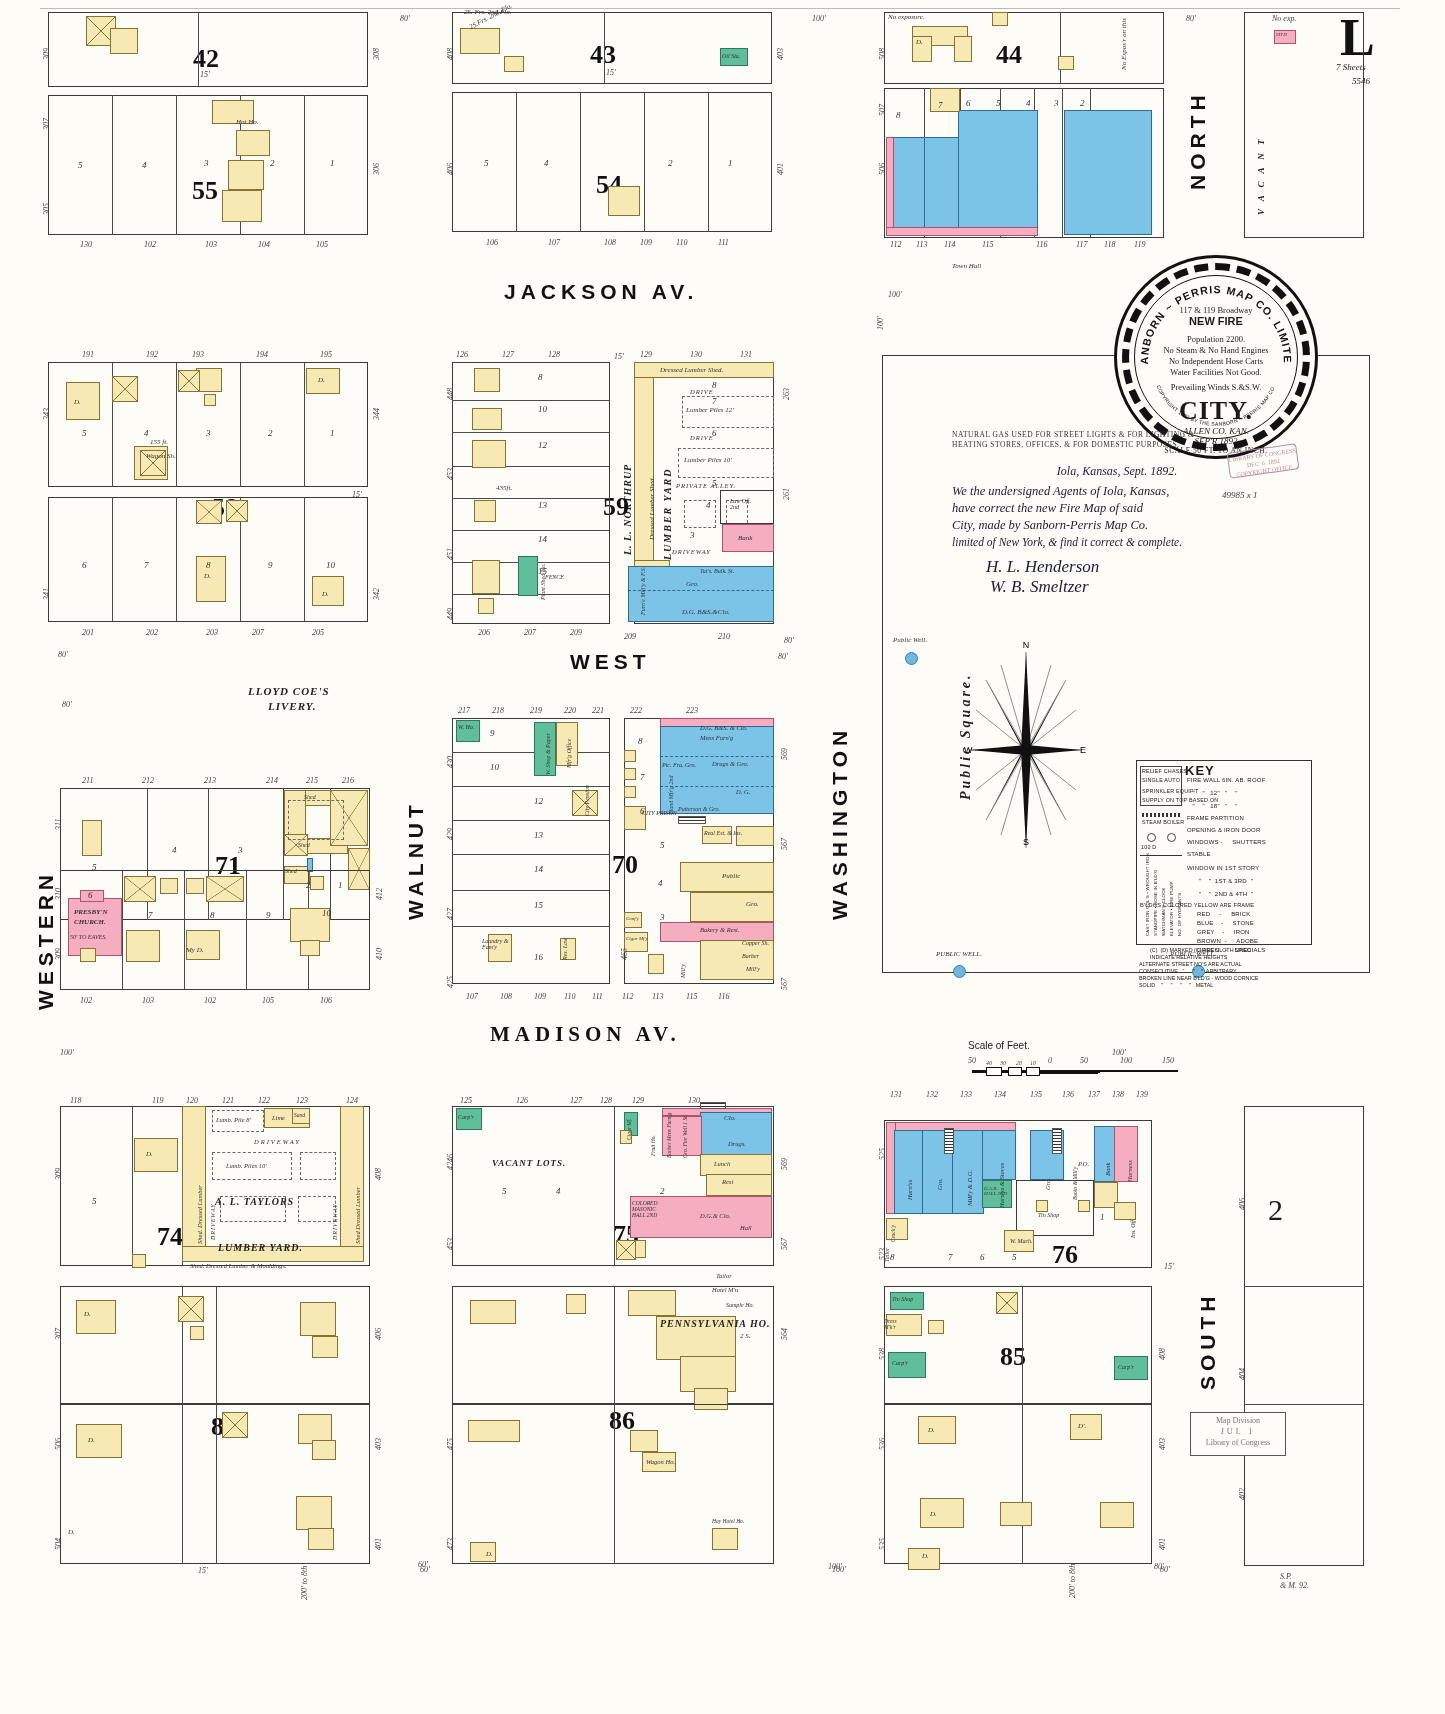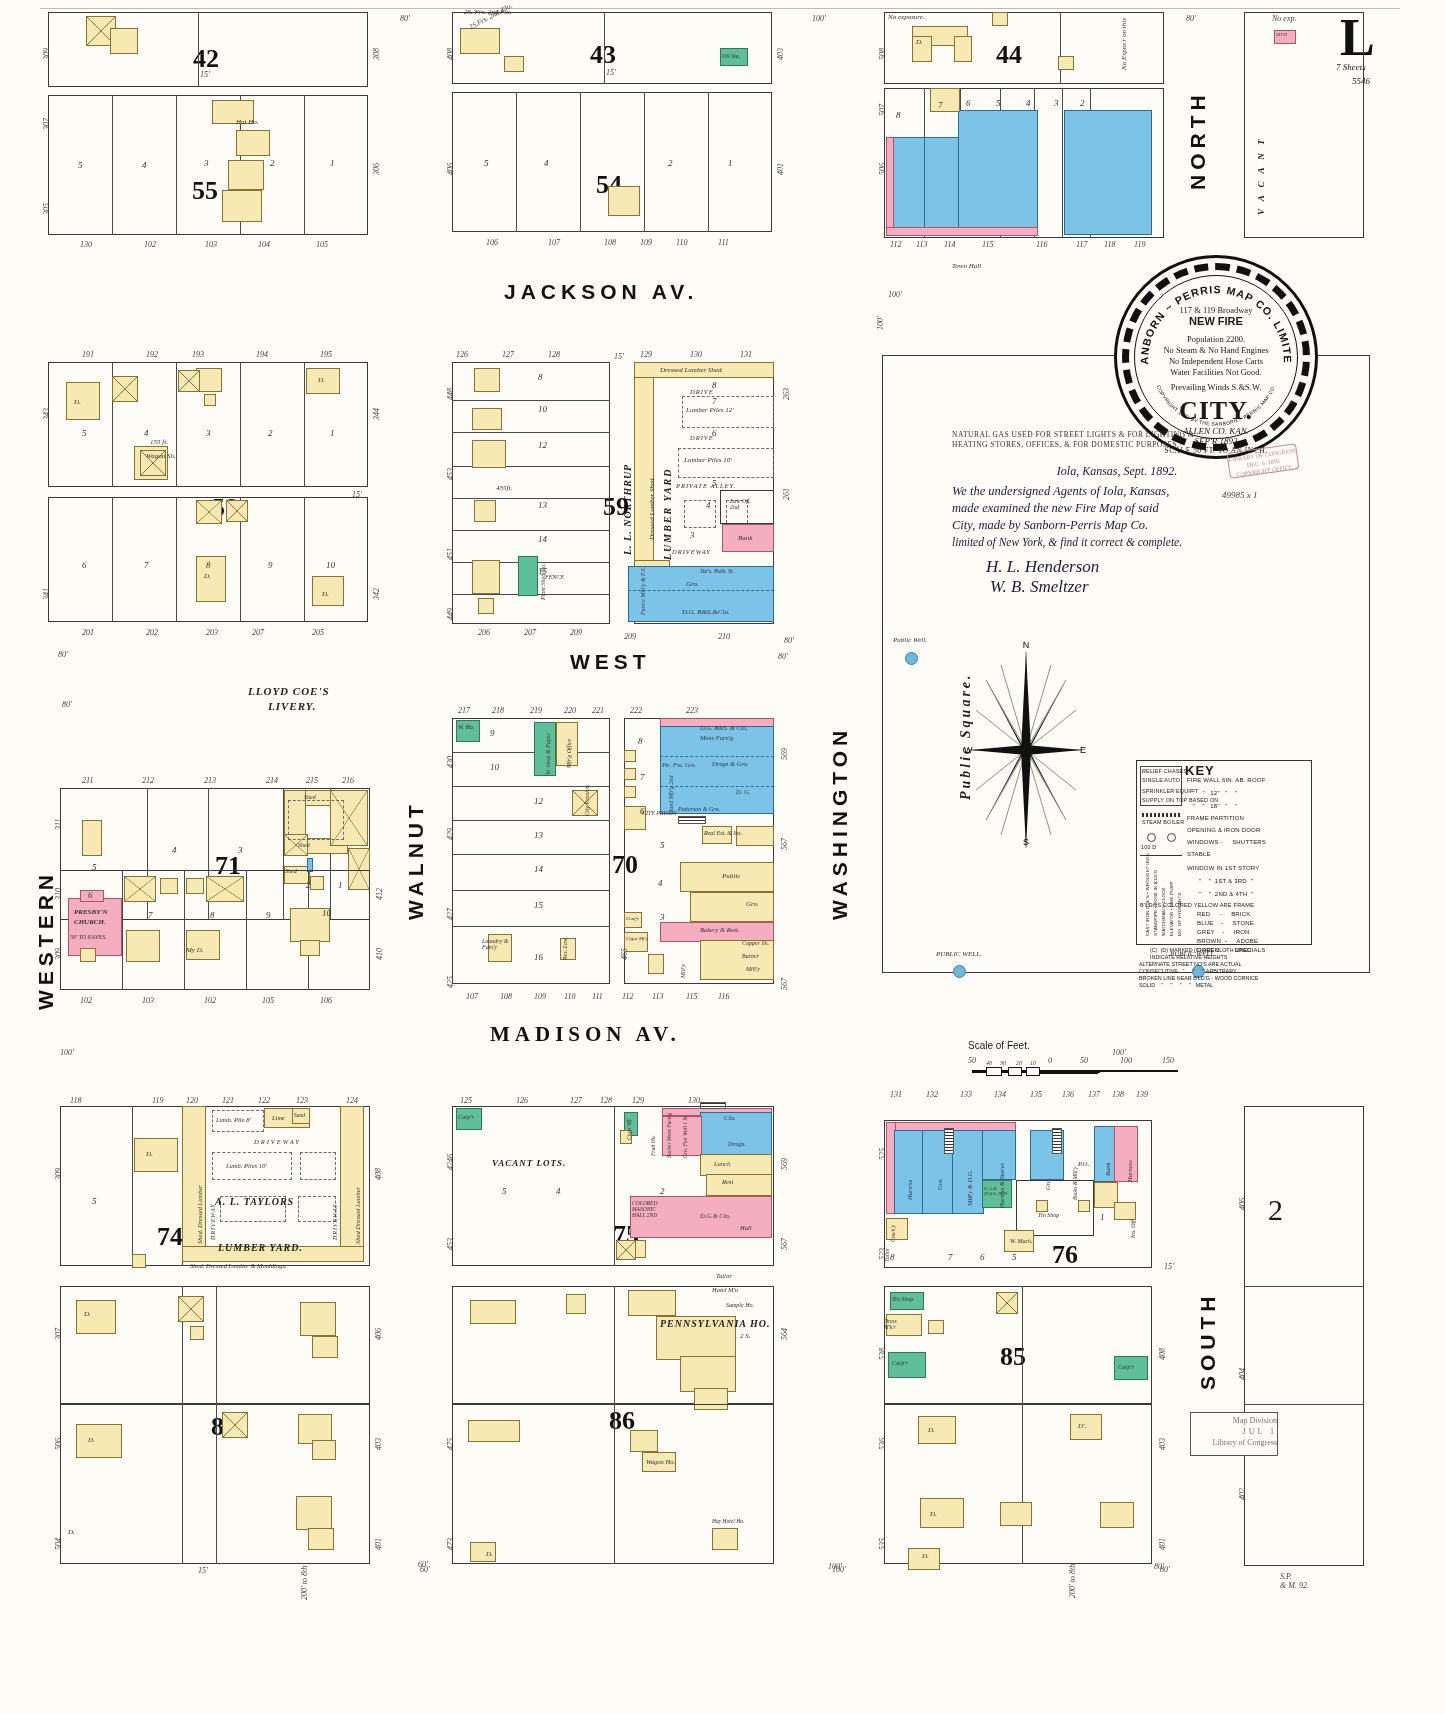--- a/index.html
+++ b/index.html
@@ -811,21 +811,21 @@
       <div class="sealsub">SEP'R  1892</div>
       <div class="sealsub" style="font-size:7.5px;font-style:normal;letter-spacing:.5px;">SCALE 50 FT. TO AN INCH.</div>
     </div>
   </div>
 
   <div id="cert" style="left:952px;top:430px;width:330px;">
     <div class="gasnote">NATURAL GAS USED FOR STREET LIGHTS &amp; FOR LIGHTING &amp;</div>
     <div class="gasnote">HEATING STORES, OFFICES, &amp; FOR DOMESTIC PURPOSES.</div>
     <div class="certdate" style="margin-top:14px;">Iola, Kansas, Sept. 1892.</div>
     <div class="certline">We the undersigned Agents of Iola, Kansas,</div>
-    <div class="certline">made examined the new Fire Map of said</div>
+    <div class="certline">have correct the new Fire Map of said</div>
     <div class="certline">City, made by Sanborn-Perris Map Co.</div>
     <div class="certline" style="font-size:11.5px;">limited of New York, &amp; find it correct &amp; complete.</div>
     <div class="sig" style="margin-top:6px;margin-left:34px;">H. L. Henderson</div>
     <div class="sig" style="margin-left:38px;">W. B. Smeltzer</div>
   </div>
 
   <div id="datestamp" style="left:1228px;top:448px;width:70px;height:26px;">
     LIBRARY OF CONGRESS<br>DEC&nbsp; 6&nbsp; 1892<br>COPYRIGHT OFFICE
   </div>
 
@@ -921,21 +921,21 @@
   <div class="addr" style="left:986px;top:1060px;font-size:6px;">40</div>
   <div class="addr" style="left:1000px;top:1060px;font-size:6px;">30</div>
   <div class="addr" style="left:1016px;top:1060px;font-size:6px;">20</div>
   <div class="addr" style="left:1030px;top:1060px;font-size:6px;">10</div>
   <div class="addr" style="left:1048px;top:1056px;">0</div>
   <div class="addr" style="left:1080px;top:1056px;">50</div>
   <div class="addr" style="left:1120px;top:1056px;">100</div>
   <div class="addr" style="left:1162px;top:1056px;">150</div>
   <div class="scalebar" style="left:1098px;top:1070px;width:80px;height:2px;"></div>
 
-  <div id="locstamp" style="left:1190px;top:1412px;width:88px;height:44px;text-align:right;">
+  <div id="locstamp" style="left:1190px;top:1412px;width:96px;height:44px;">
     Map Division<br><span style="letter-spacing:3px;">JUL 1</span><br>Library of Congress
   </div>
 
   <div class="hand sm" style="left:464px;top:8px;">2S. Frs. 2nd Flo.</div>
   <div class="dim" style="left:420px;top:1565px;">60'</div>
   <div class="dim" style="left:832px;top:1565px;">100'</div>
   <div class="dim" style="left:1160px;top:1565px;">80'</div>
 
 </div>
 

